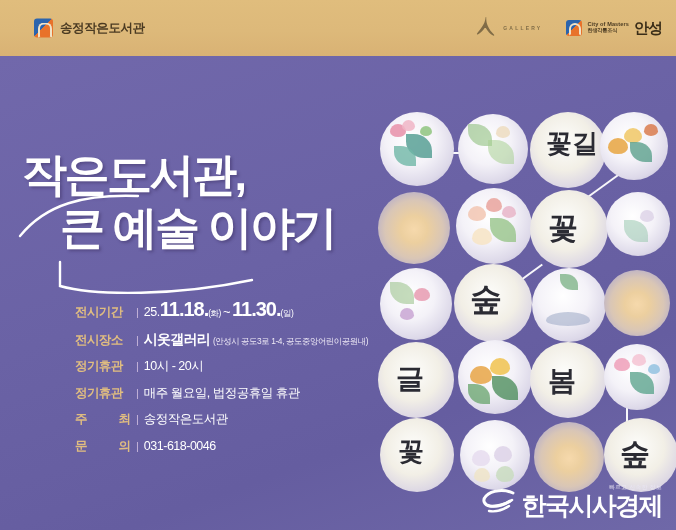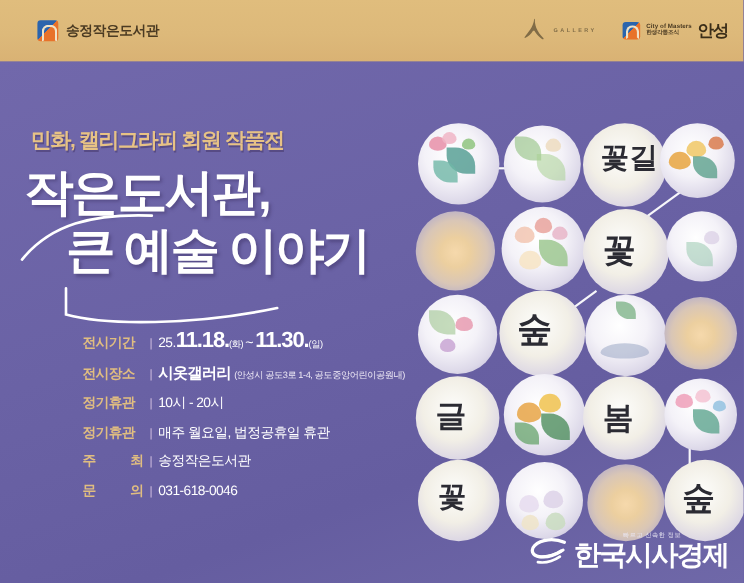--- a/index.html
+++ b/index.html
@@ -82,21 +82,21 @@
   .ink{position:absolute;color:#2b2b33;font-weight:bold;line-height:.95;
        font-family:"Liberation Serif","DejaVu Serif",serif;}
   .petal{position:absolute;border-radius:50% 50% 50% 50%/60% 60% 40% 40%;opacity:.85;}
   .leafy{position:absolute;border-radius:0 70% 0 70%;opacity:.8;}
   .line-link{position:absolute;background:#ffffff;height:1.6px;transform-origin:left center;opacity:.95;}
   .vline{position:absolute;background:#ffffff;width:1.6px;opacity:.95;}
 
   
   .press{position:absolute;right:14px;bottom:12px;display:flex;align-items:center;gap:6px;}
   .press-swirl{width:34px;height:28px;flex:none;}
-  .press-txt{display:flex;flex-direction:column;align-items:center;line-height:1;}
+  .press-txt{display:flex;flex-direction:column;align-items:flex-end;line-height:1;}
   .press-tag{font-size:5.6px;color:#e9e6f3;letter-spacing:.5px;margin-bottom:2px;margin-left:2px;white-space:nowrap;}
   .press-name{font-size:25px;font-weight:bold;color:#ffffff;letter-spacing:-1.6px;white-space:nowrap;}
 </style>
 </head>
 <body>
 
 <div class="poster">
 
   <div class="header">
 
@@ -123,21 +123,20 @@
           <span class="anseong-kr">한생각통조식</span>
         </span>
         <span class="anseong-big">안성</span>
       </div>
 
     </div>
   </div>
 
   <div class="body-area"></div>
 
-  <div class="subtitle">민화, 캘리그라피 회원 작품전</div>
 
   <div class="title-wrap">
     <div class="title-l1">작은도서관,</div>
     <div class="title-l2">큰 예술 이야기</div>
     <svg class="swoosh" viewBox="0 0 190 60">
       <path d="M2 46 C28 14 66 4 120 6" stroke="#ffffff" stroke-width="2.4" fill="none" stroke-linecap="round"></path>
     </svg>
     <svg class="swoosh2" viewBox="0 0 200 40">
       <path d="M4 2 L4 26 C40 36 120 36 196 20" stroke="#ffffff" stroke-width="2.4" fill="none" stroke-linecap="round"></path>
     </svg>

